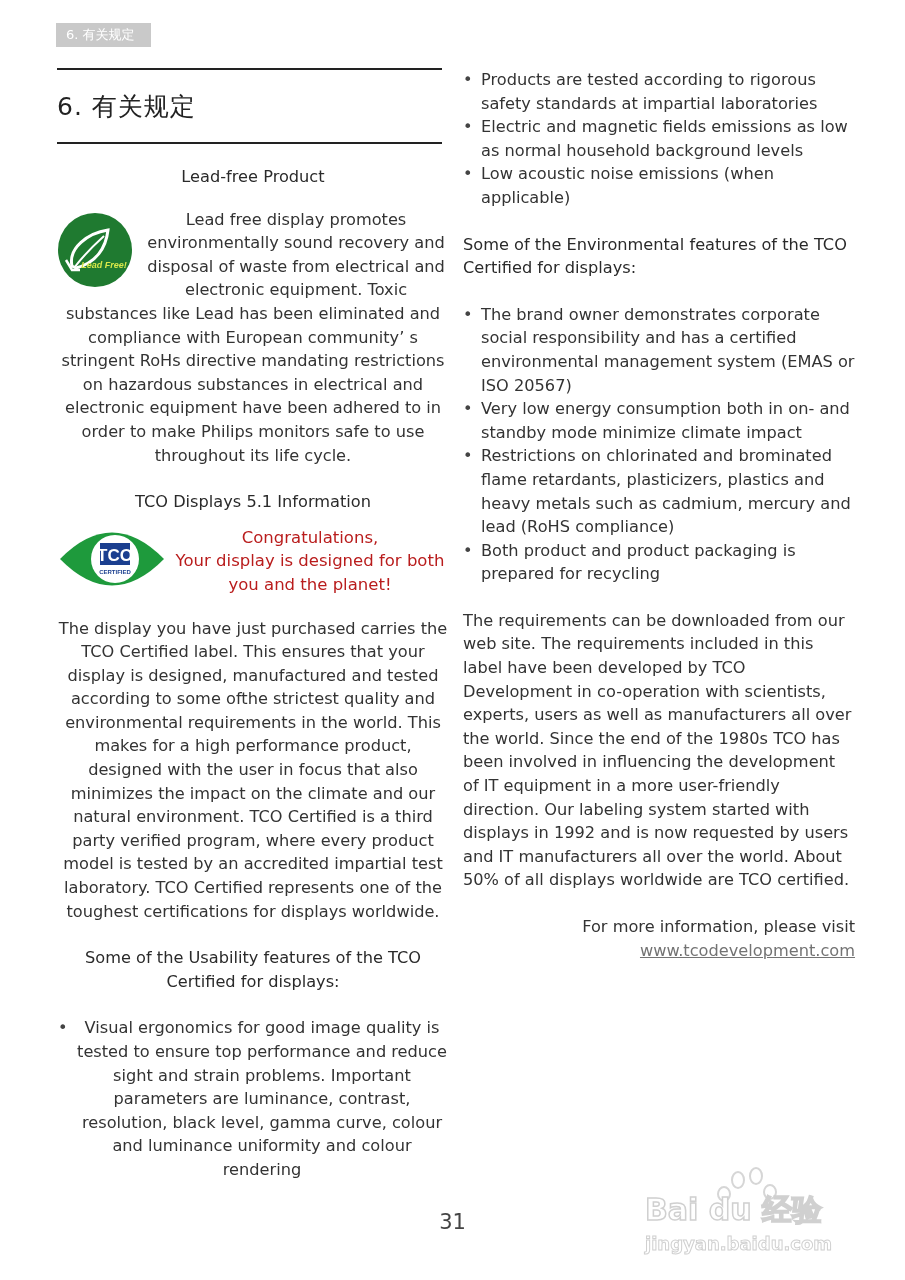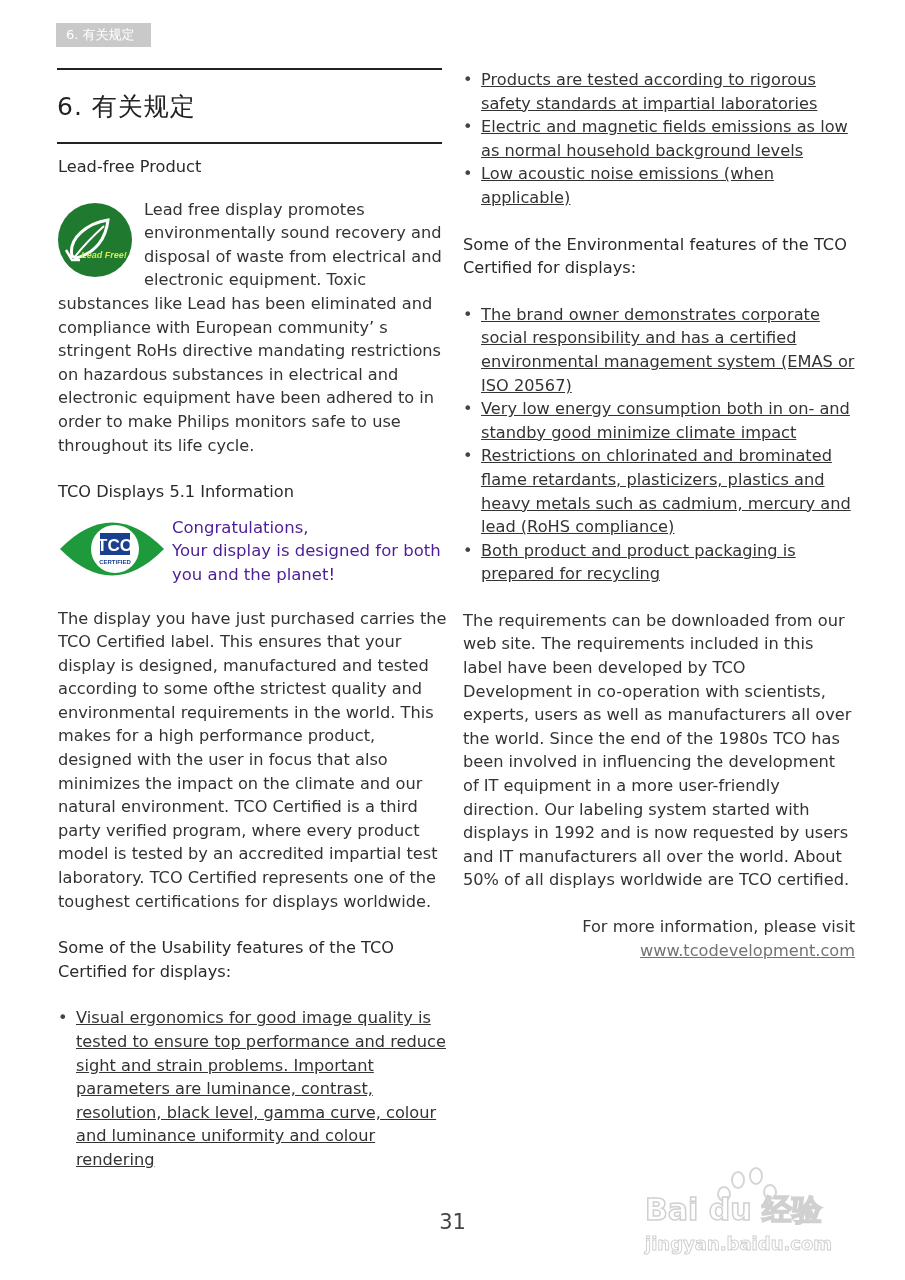--- a/index.html
+++ b/index.html
@@ -7,38 +7,38 @@
          font-family:"DejaVu Sans", "Liberation Sans", sans-serif; color:#2a2a2a; }
   .tab { position:absolute; left:56px; top:23px; width:95px; height:24px; background:#c9c9c9;
          color:#ffffff; font-size:13px; line-height:24px; padding-left:10px; box-sizing:border-box; }
   .rule { position:absolute; left:57px; width:385px; height:2px; background:#222; }
   .title { position:absolute; left:57px; top:90px; font-size:25px; color:#222; letter-spacing:1px; }
   .col { position:absolute; font-size:16.2px; line-height:23.6px; color:#333; }
   .lcol { left:58px; width:390px; }
   .rcol { left:463px; width:392px; }
   p { margin:0; }
   .head { color:#2a2a2a; }
-  ul { margin:0; padding:0; list-style:none;text-decoration:underline; }
+  ul { margin:0; padding:0; list-style:none; }
   li { position:relative; padding-left:18px; }
   li::before { content:"•"; position:absolute; left:0; top:0; color:#444; }
   .center { text-align:right; }
   .link { text-decoration:underline; color:#737373; }
   .page-num { position:absolute; left:0; width:905px; top:1210px; text-align:center; font-size:21px; color:#444; }
   .watermark { position:absolute; left:640px; top:1150px; width:220px; height:115px; }
   .float-logo { float:left; margin-right:10px; }
 </style>
 </head>
 <body>
 
 <div class="tab">6. 有关规定</div>
 <div class="rule" style="top:68px;"></div>
 <div class="title">6.  有关规定</div>
 <div class="rule" style="top:142px;"></div>
 
-<div class="col lcol" style="top:155px;">
+<div class="col lcol" style="top:165px;text-align:center;">
   <p class="head">Lead-free Product</p>
   <div style="height:19px;"></div>
   <div>
     <svg class="float-logo" width="76" height="80" viewBox="0 0 76 80">
       <circle cx="37" cy="42" r="37" fill="#1f7a30"></circle>
       <path d="M14 58 C10 40 30 25 50 22 C48 40 38 55 18 60 Z" fill="none" stroke="#ffffff" stroke-width="3"></path>
       <path d="M16 60 C25 48 35 38 46 28" fill="none" stroke="#ffffff" stroke-width="2"></path>
       <path d="M8 52 L14 62 L22 62" fill="none" stroke="#ffffff" stroke-width="2.5"></path>
       <text x="46" y="60" font-size="9" font-style="italic" font-weight="bold" fill="#d8e84a" text-anchor="middle" font-family="Liberation Sans, sans-serif">Lead Free!</text>
     </svg>
@@ -48,21 +48,21 @@
   <p class="head">TCO Displays 5.1 Information</p>
   <div style="height:12px;"></div>
   <div style="display:flex; align-items:flex-start;">
     <svg width="108" height="66" viewBox="0 0 108 66" style="margin-right:6px; flex:none;">
       <path d="M2 33 Q54 -20 106 33 Q54 86 2 33 Z" fill="#1e9a3c"></path>
       <circle cx="57" cy="33" r="24" fill="#ffffff"></circle>
       <rect x="42" y="17" width="30" height="22" fill="#1b3f8f"></rect>
       <text x="57" y="35" font-size="17" font-weight="bold" fill="#ffffff" text-anchor="middle" font-family="Liberation Sans, sans-serif">TCO</text>
       <text x="57" y="48" font-size="6" font-weight="bold" fill="#1b3f8f" text-anchor="middle" font-family="Liberation Sans, sans-serif">CERTIFIED</text>
     </svg>
-    <div style="color:#4c1d95; font-size:16.5px;">
+    <div style="color:#b91c1c; font-size:16.5px;">
       <p>Congratulations,</p>
       <p>Your display is designed for both you and the planet!</p>
     </div>
   </div>
   <div style="height:20px;"></div>
   <p>The display you have just purchased carries the TCO Certified label. This ensures that your display is designed, manufactured and tested according to some ofthe strictest quality and environmental requirements in the world. This makes for a high performance product, designed with the user in focus that also minimizes the impact on the climate and our natural environment. TCO Certified is a third party verified program, where every product model is tested by an accredited impartial test laboratory. TCO Certified represents one of the toughest certifications for displays worldwide.</p>
   <div style="height:23px;"></div>
   <p class="head">Some of the Usability features of the TCO Certified for displays:</p>
   <div style="height:23px;"></div>
   <ul>
@@ -74,21 +74,21 @@
   <ul>
     <li>Products are tested according to rigorous safety standards at impartial laboratories</li>
     <li>Electric and magnetic fields emissions as low as normal household background levels</li>
     <li>Low acoustic noise emissions (when applicable)</li>
   </ul>
   <div style="height:23px;"></div>
   <p class="head">Some of the Environmental features of the TCO Certified for displays:</p>
   <div style="height:23px;"></div>
   <ul>
     <li>The brand owner demonstrates corporate social responsibility and has a certified environmental management system (EMAS or ISO 20567)</li>
-    <li>Very low energy consumption both in on- and standby good minimize climate impact</li>
+    <li>Very low energy consumption both in on- and standby mode minimize climate impact</li>
     <li>Restrictions on chlorinated and brominated flame retardants, plasticizers, plastics and heavy metals such as cadmium, mercury and lead (RoHS compliance)</li>
     <li>Both product and product packaging is prepared for recycling</li>
   </ul>
   <div style="height:23px;"></div>
   <p>The requirements can be downloaded from our web site. The requirements included in this label have been developed by TCO Development in co-operation with scientists, experts, users as well as manufacturers all over the world. Since the end of the 1980s TCO has been involved in influencing the development of IT equipment in a more user-friendly direction. Our labeling system started with displays in 1992 and is now requested by users and IT manufacturers all over the world. About 50% of all displays worldwide are TCO certified.</p>
   <div style="height:23px;"></div>
   <p class="center">For more information, please visit</p>
   <p class="center"><a class="link">www.tcodevelopment.com</a></p>
 </div>
 

